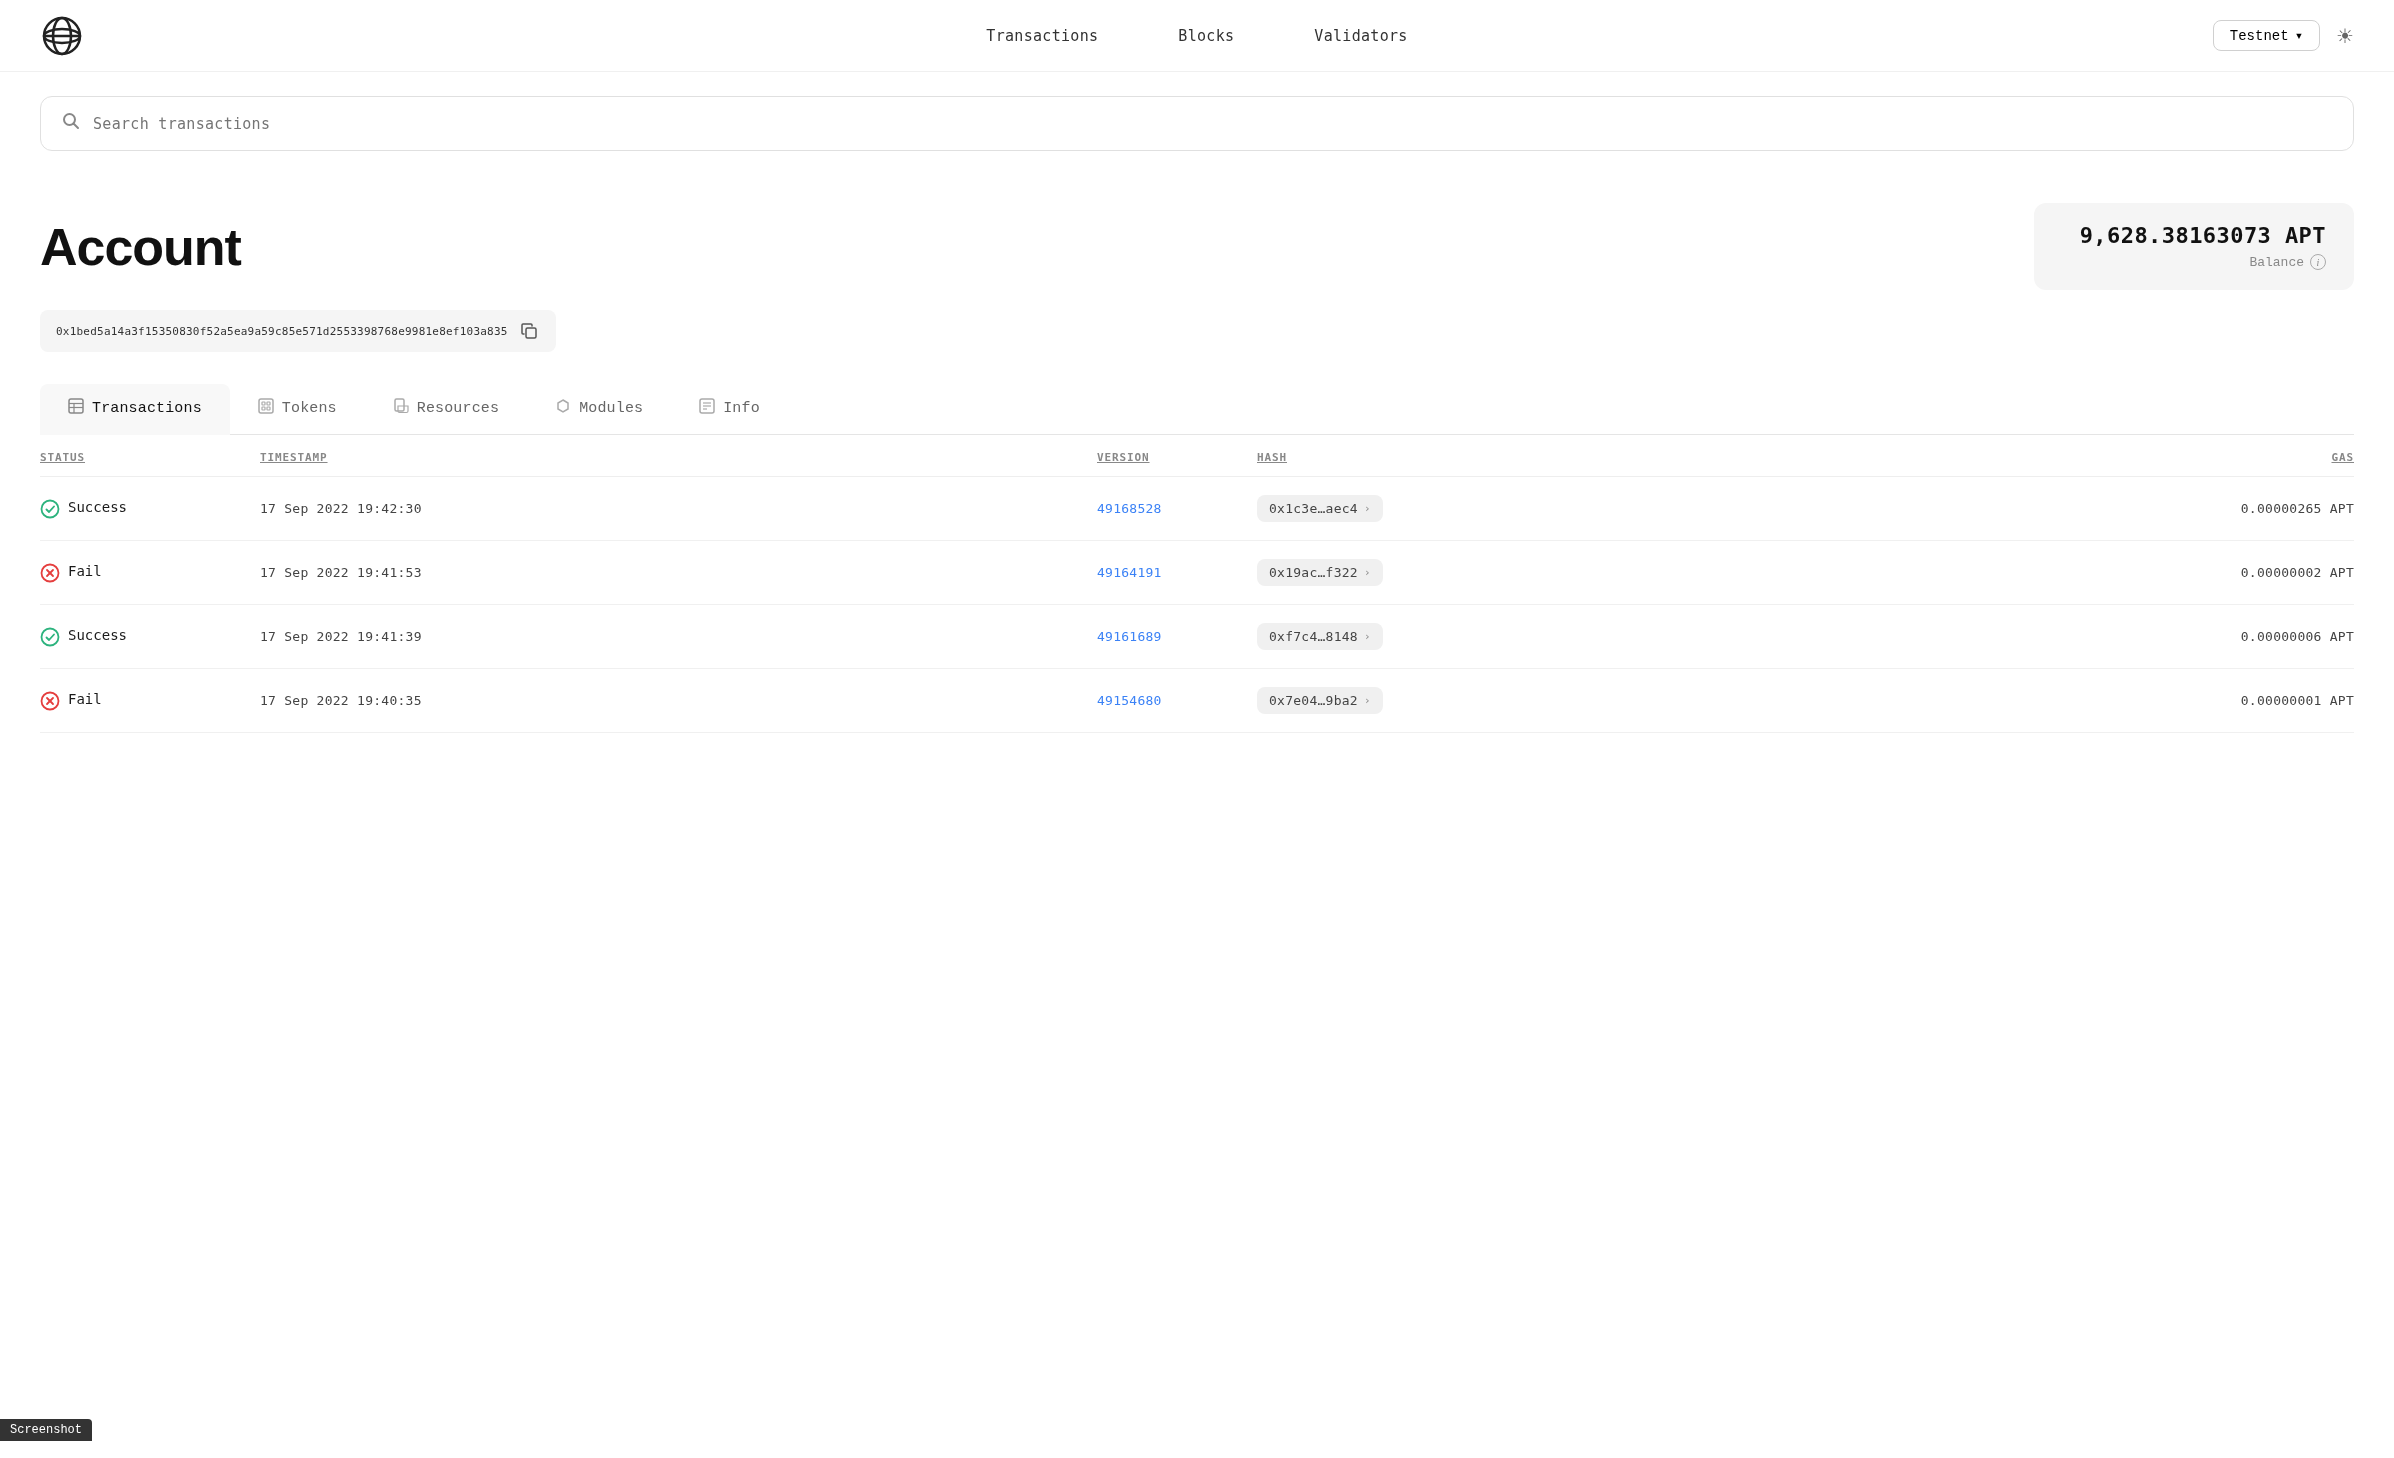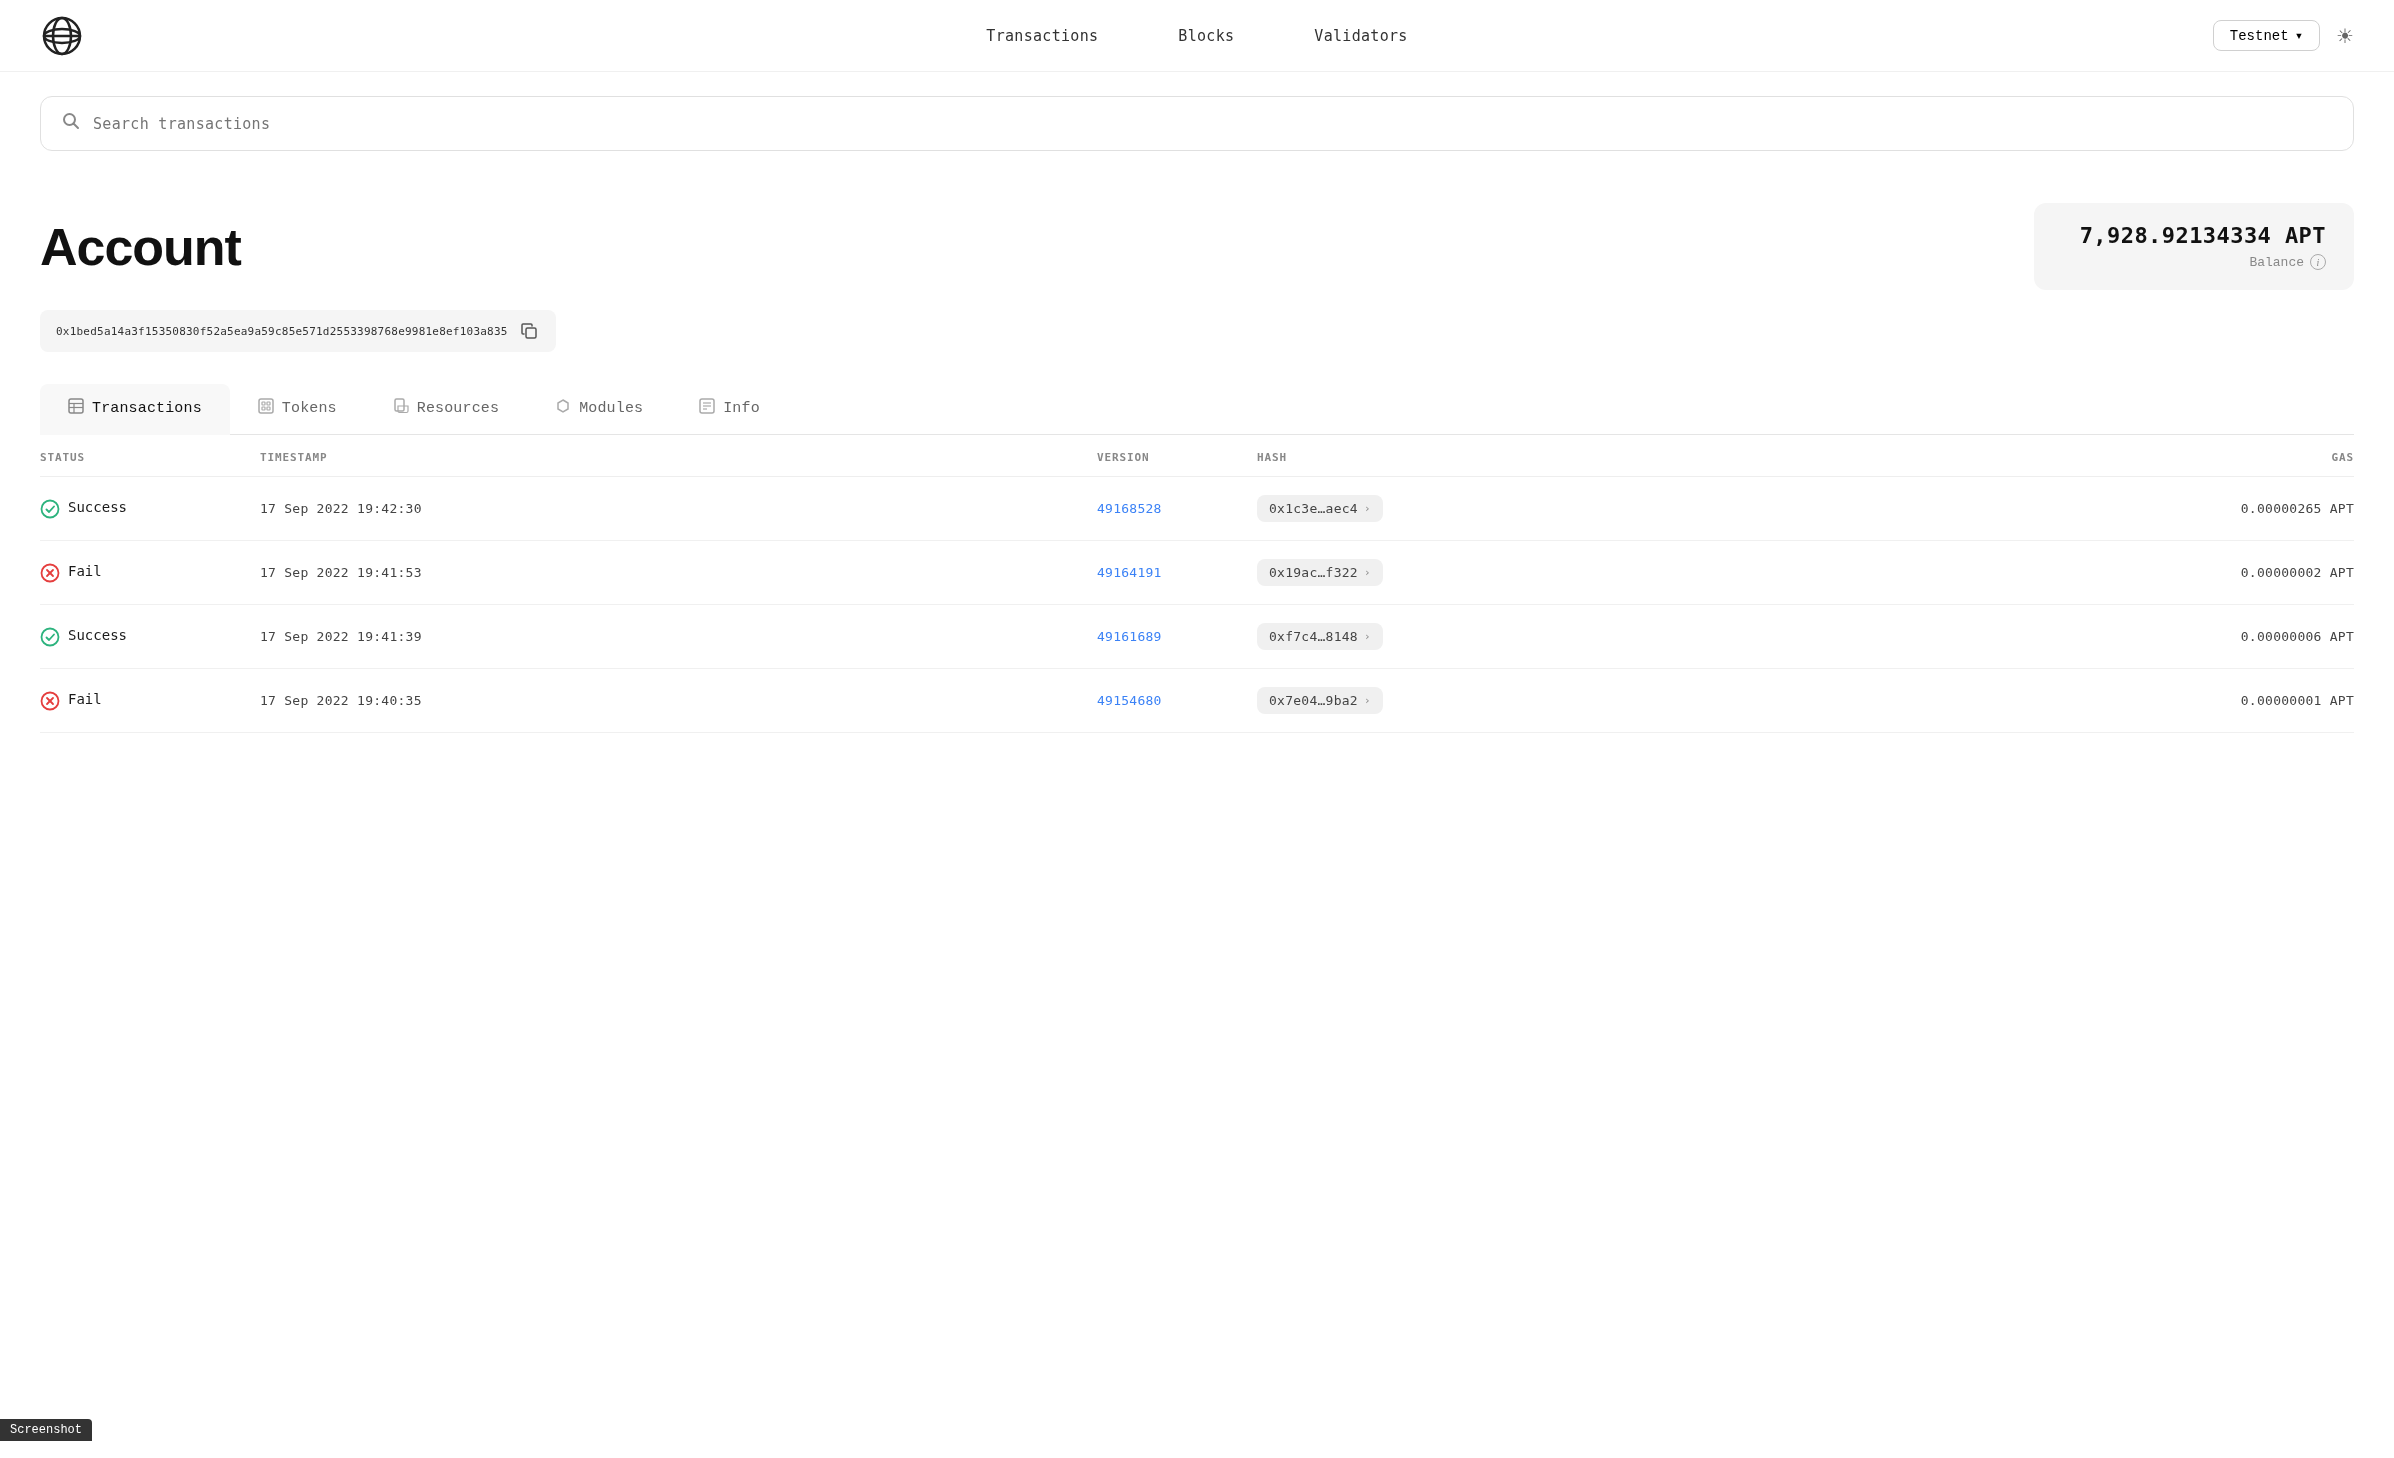--- a/index.html
+++ b/index.html
@@ -214,20 +214,21 @@
       padding: 16px 0 12px;
       border-bottom: 1px solid #eee;
     }
     .th {
       font-family: 'SF Mono', monospace;
       font-size: 11px;
       font-weight: 700;
       color: #888;
       letter-spacing: 0.08em;
       text-transform: uppercase;
+      text-decoration: underline;
     }
     .th:last-child { text-align: right; }
     .table-row {
       display: grid;
       grid-template-columns: 220px 1fr 160px 260px 1fr;
       padding: 18px 0;
       border-bottom: 1px solid #f0f0f0;
       align-items: center;
     }
     .status-cell {
@@ -327,21 +328,21 @@
     </div>
     <input class="search-input" type="text" placeholder="Search transactions" style="">
   </div>
 </div>
 
 <main class="main">
   
   <div class="account-header">
     <h1 class="account-title">Account</h1>
     <div class="balance-card">
-      <div class="balance-amount">7,928.92134334 APT</div>
+      <div class="balance-amount">9,628.38163073 APT</div>
       <div class="balance-label">
         <span>Balance</span>
         <span class="info-circle">i</span>
       </div>
     </div>
   </div>
 
   
   <div class="address-bar">
     <span class="address-text">0x1bed5a14a3f15350830f52a5ea9a59c85e571d2553398768e9981e8ef103a835</span>

